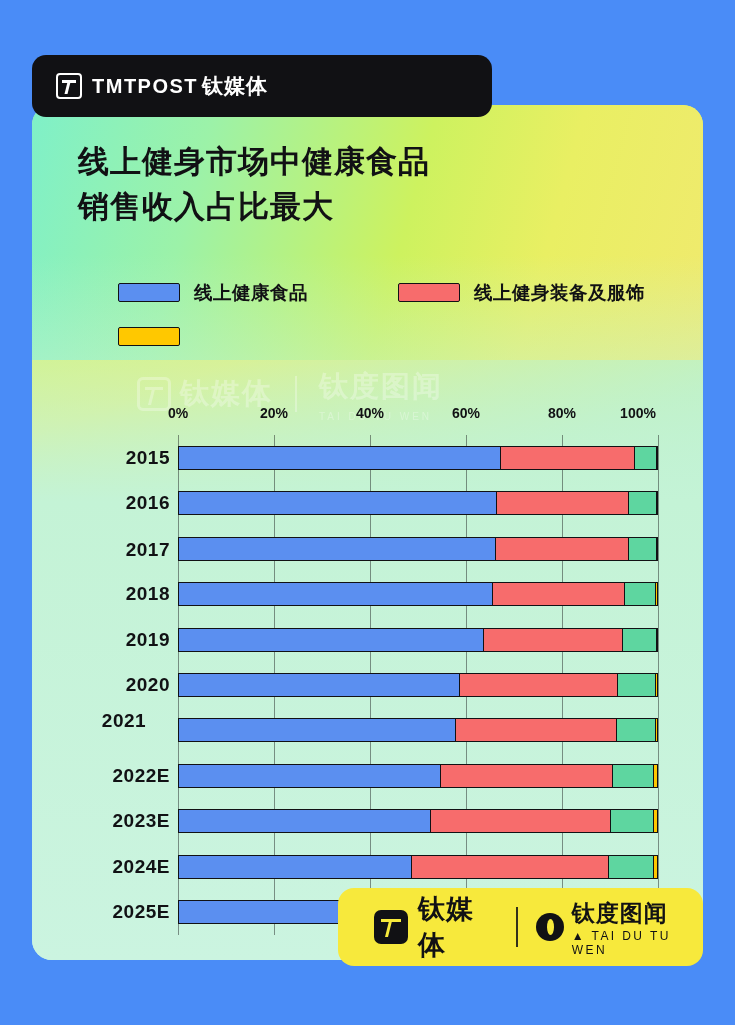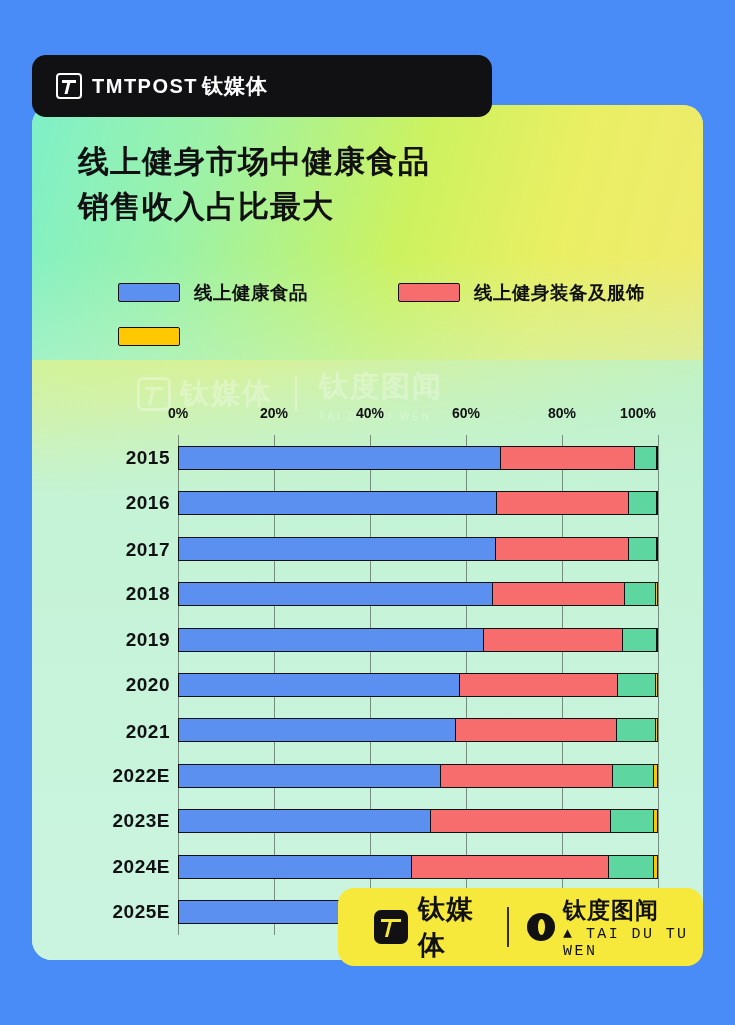--- a/index.html
+++ b/index.html
@@ -222,21 +222,21 @@
   .footer .f-sep { width:2px; height:40px; background:#111114; margin:0 18px; opacity:0.85; }
   .footer .f-eye {
     width: 28px; height: 28px; border-radius: 50%;
     background: #111114; position: relative; margin-right: 8px; flex:0 0 auto;
   }
   .footer .f-eye:after {
     content:""; position:absolute; left:11px; top:6px; width:7px; height:16px; border-radius:50%; background:#F7E93C;
   }
   .footer .f-right { display:flex; flex-direction:column; }
   .footer .f-cn { color:#111114; font-size:23px; font-weight:bold; letter-spacing:1px; }
-  .footer .f-en { color:#111114; font-size:15px; letter-spacing:2.4px; margin-top:0;font-family:Liberation Mono, monospace; }
+  .footer .f-en { color:#111114; font-size:12px; letter-spacing:2.4px; margin-top:0; }
   .f-rightwrap { display:flex; align-items:center; }
 </style>
 </head>
 <body>
 
 <div class="page">
 
   <div class="brandbar">
     <div class="logomark"></div>
     <span class="bn-en">TMTPOST</span>
@@ -362,21 +362,21 @@
               </div>
             </div>
         </div>
         <div id="ylabels">
             <div class="ylabel" style="top: 41.7273px;">2015</div>
             <div class="ylabel" style="top: 87.1818px;">2016</div>
             <div class="ylabel" style="top: 134px;">2017</div>
             <div class="ylabel" style="top: 178.091px;">2018</div>
             <div class="ylabel" style="top: 223.545px;">2019</div>
             <div class="ylabel" style="top: 269px;">2020</div>
-            <div class="ylabel" style="top: 316px;">2021</div>
+            <div class="ylabel" style="top: 305px; text-align: center;">2021</div>
             <div class="ylabel" style="top: 359.909px;">2022E</div>
             <div class="ylabel" style="top: 405.364px;">2023E</div>
             <div class="ylabel" style="top: 450.818px;">2024E</div>
             <div class="ylabel" style="top: 496.273px;">2025E</div>
           </div>
       </div>
     </div>
   </div>
 
   <div class="footer">

